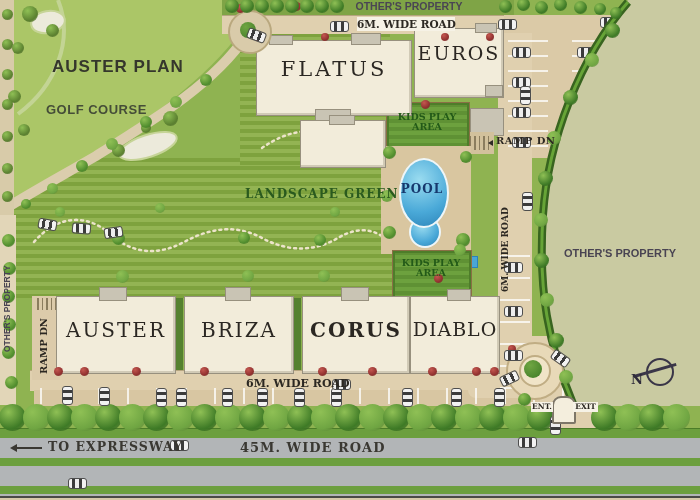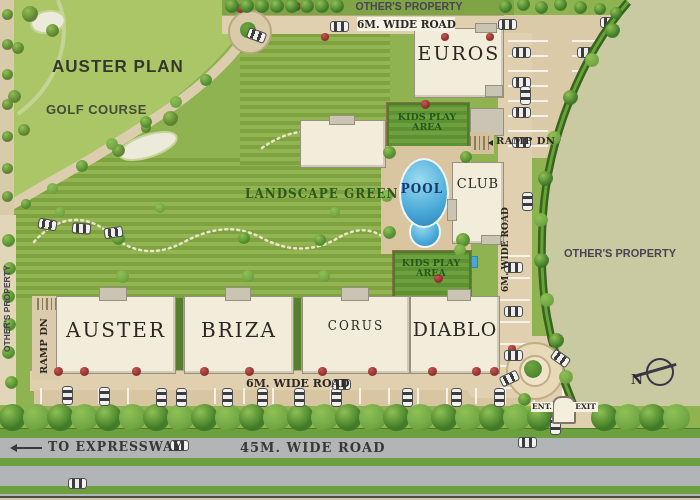--- a/index.html
+++ b/index.html
@@ -124,44 +124,45 @@
   <div class="abs gray" style="left:470px;top:108px;width:32px;height:26px;"></div>
   <div class="abs road" style="left:456px;top:132px;width:38px;height:22px;background:#d2c19c;"></div>
   <div class="abs hatch" style="left:458px;top:136px;width:34px;height:14px;"></div>
   <div class="abs kids" style="left:386px;top:102px;width:82px;height:48px;"></div>
   <div class="abs deck" style="left:381px;top:146px;width:90px;height:108px;"></div>
   <div class="abs pool-ellipse" style="left:409px;top:216px;width:28px;height:28px;"></div>
   <div class="abs pool-ellipse" style="left:399px;top:158px;width:46px;height:66px;"></div>
   <div class="abs" style="left:461px;top:256px;width:15px;height:10px;background:#4aa6d6;border:1px solid #2b83b8;"></div>
   <div class="abs kids" style="left:392px;top:250px;width:78px;height:48px;"></div>
 
+  <div class="abs bldg" style="left:256px;top:40px;width:154px;height:74px;">
+    <div class="abs gray" style="left:12px;top:-6px;width:22px;height:8px;"></div>
+    <div class="abs gray" style="left:94px;top:-8px;width:28px;height:10px;"></div>
+    <div class="abs gray" style="left:58px;top:68px;width:34px;height:12px;"></div>
+    <div class="lbl bname" style="top:17px;font-size:21px;letter-spacing:3px;">FLATUS</div>
+  </div>
   <div class="abs bldg" style="left:300px;top:120px;width:84px;height:46px;">
     <div class="abs gray" style="left:28px;top:-6px;width:24px;height:8px;"></div>
   </div>
   <div class="abs bldg" style="left:414px;top:28px;width:88px;height:68px;">
     <div class="abs gray" style="left:60px;top:-6px;width:20px;height:8px;"></div>
     <div class="abs gray" style="left:70px;top:56px;width:16px;height:10px;"></div>
     <div class="lbl bname" style="top:15px;font-size:19px;letter-spacing:2px;">EUROS</div>
   </div>
-  <div class="abs bldg" style="left:452px;top:162px;width:50px;height:80px;">
-    <div class="abs gray" style="left:-6px;top:36px;width:8px;height:20px;"></div>
-    <div class="abs gray" style="left:28px;top:72px;width:18px;height:8px;"></div>
-    <div class="lbl bname" style="top:14px;font-size:13px;letter-spacing:1px;">CLUB</div>
-  </div>
   <div class="abs bldg" style="left:184px;top:296px;width:108px;height:76px;">
     <div class="abs gray" style="left:40px;top:-10px;width:24px;height:12px;"></div>
     <div class="lbl bname" style="top:23px;font-size:20px;">BRIZA</div>
   </div>
   <div class="abs bldg" style="left:56px;top:296px;width:118px;height:76px;">
     <div class="abs gray" style="left:42px;top:-10px;width:26px;height:12px;"></div>
     <div class="lbl bname" style="top:23px;font-size:20px;">AUSTER</div>
   </div>
   <div class="abs bldg" style="left:302px;top:296px;width:106px;height:76px;">
     <div class="abs gray" style="left:38px;top:-10px;width:26px;height:12px;"></div>
-    <div class="lbl bname" style="top:23px;font-size:12px;">CORUS</div>
+    <div class="lbl bname" style="top:23px;font-size:20px;font-weight:bold;">CORUS</div>
   </div>
   <div class="abs bldg" style="left:410px;top:296px;width:88px;height:76px;">
     <div class="abs gray" style="left:36px;top:-8px;width:22px;height:10px;"></div>
     <div class="lbl bname" style="top:23px;font-size:19px;letter-spacing:1px;">DIABLO</div>
   </div>
   <div class="abs" style="left:176px;top:298px;width:7px;height:72px;background:#55812f;"></div>
   <div class="abs" style="left:294px;top:298px;width:7px;height:72px;background:#55812f;"></div>
 
   <div class="abs" style="left:228px;top:10px;width:40px;height:40px;border-radius:50%;background:#d9cbaa;border:2px solid #b9a87e;"></div>
   <div class="abs" style="left:240px;top:22px;width:16px;height:16px;border-radius:50%;background:radial-gradient(circle at 35% 30%,#6fa542,#3e7a26);"></div>

